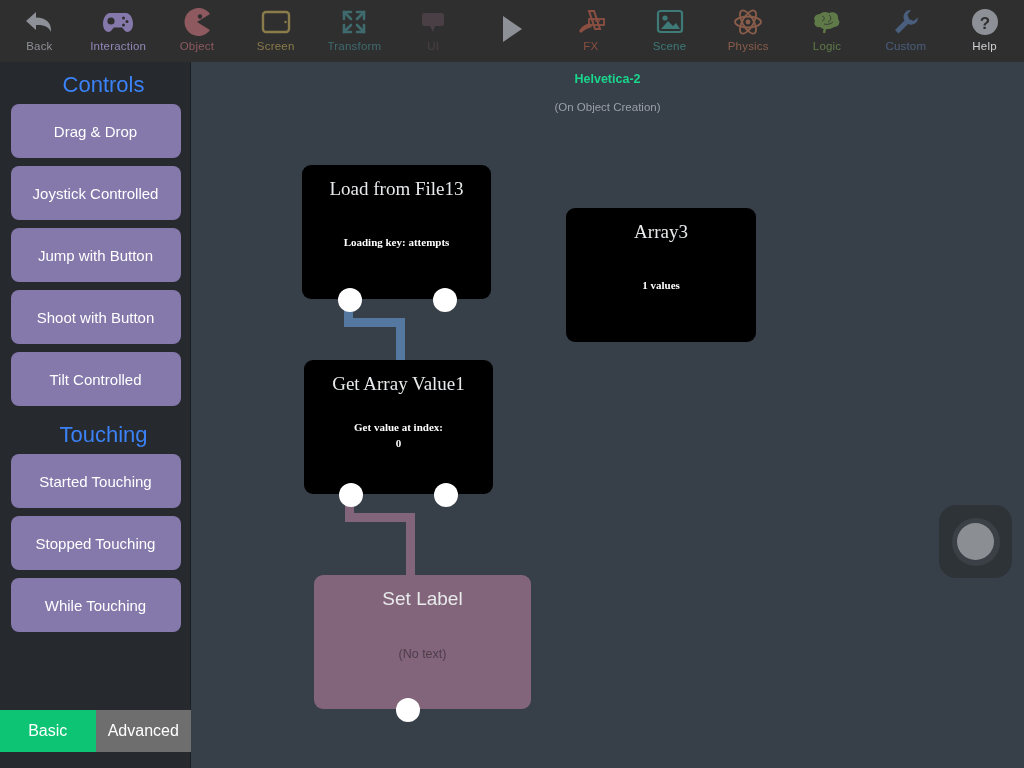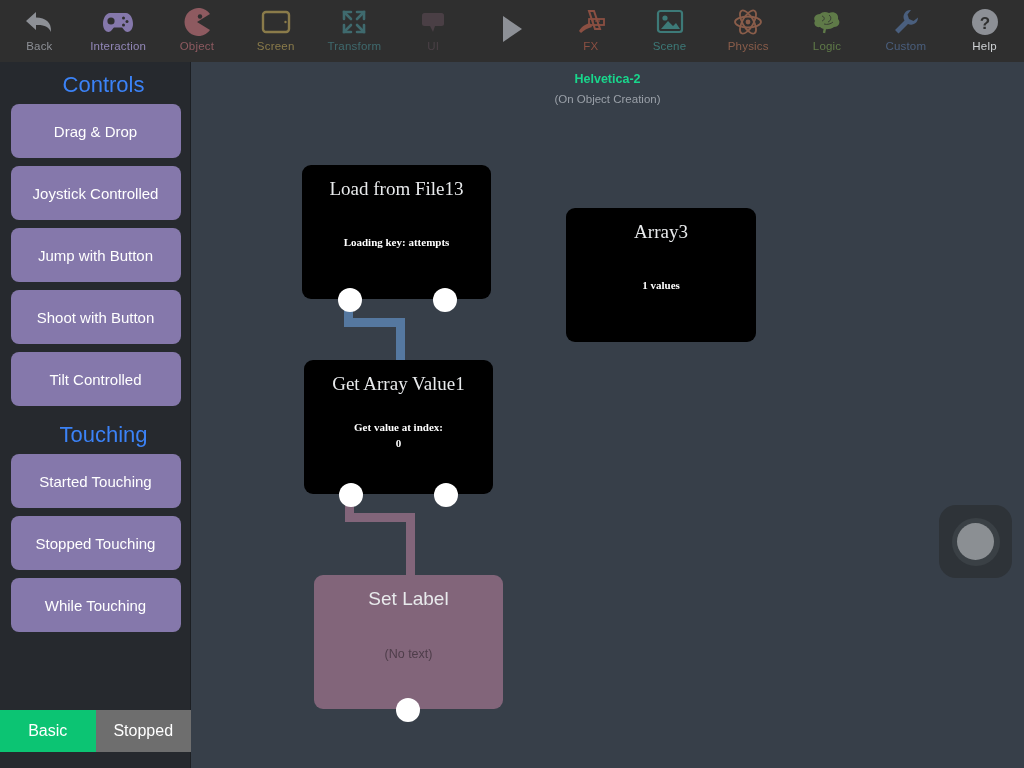--- a/index.html
+++ b/index.html
@@ -129,21 +129,21 @@
   #canvas-header .ttl {
     color: #19d68c;
     font-size: 12.5px;
     font-weight: bold;
     display: block;
   }
   #canvas-header .sub {
     color: #9aa0a8;
     font-size: 11.5px;
     display: block;
-    margin-top: 4px;
+    margin-top: 12px;
   }
 
   .node {
     position: absolute;
     border-radius: 9px;
     box-sizing: border-box;
     color: #ffffff;
   }
   .node .ntitle {
     position: absolute;
@@ -400,21 +400,21 @@
 
     </div>
 
     <div class="side-edge"></div>
 
     <div id="bottom-tabs">
       <div class="btab basic">
         <span>Basic</span>
       </div>
       <div class="btab advanced">
-        <span>Stopped</span>
+        <span>Advanced</span>
       </div>
     </div>
   </div>
 
   <div id="canvas">
 
     <div id="canvas-header">
       <span class="ttl">Helvetica-2</span>
       <span class="sub">(On Object Creation)</span>
     </div>
@@ -440,21 +440,21 @@
     <div class="wire mauve" style="left:215px; top:451px; width:9px; height:62px;"></div>
 
     <div class="node blue" style="left:113px; top:298px; width:189px; height:134px;">
       <div class="ntitle">Get Array Value1</div>
       <div class="nbody" style="top:60px; white-space:pre-line;">Get value at index:
 0</div>
     </div>
     <div class="dot" style="left:148px; top:421px;"></div>
     <div class="dot" style="left:243px; top:421px;"></div>
 
-    <div class="node mauve" style="left:123px; top:513px; width:189px; height:134px;">
+    <div class="node mauve" style="left:123px; top:513px; width:217px; height:134px;">
       <div class="ntitle">Set Label</div>
       <div class="nbody" style="top:70px;">(No text)</div>
     </div>
     <div class="dot" style="left:205px; top:636px;"></div>
 
     <div id="float-btn">
       <span class="ring">
         <span class="inner"></span>
       </span>
     </div>

